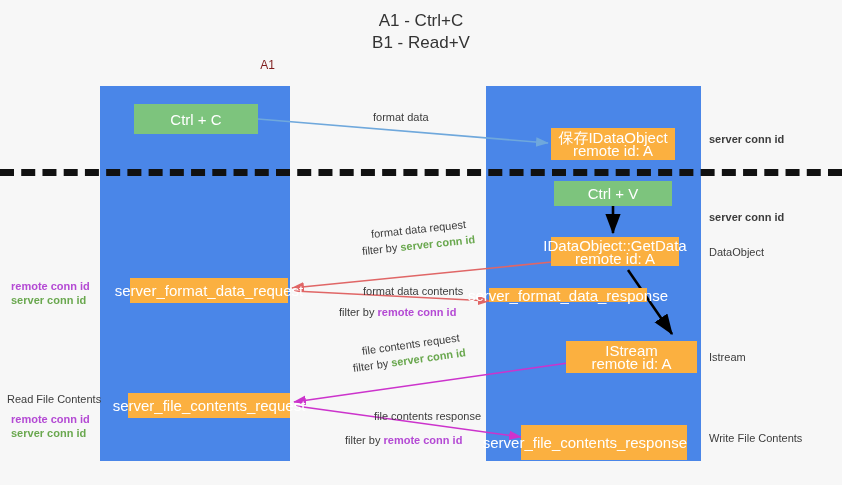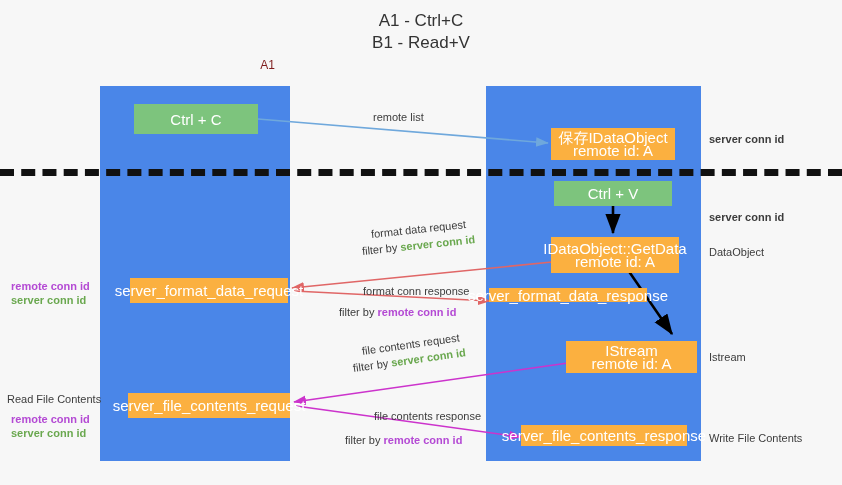--- a/index.html
+++ b/index.html
@@ -98,21 +98,21 @@
 
   <div class="box orange" style="left:551px;top:128px;width:124px;height:32px;">
     <span>保存IDataObject</span>
     <span>remote id: A</span>
   </div>
 
   <div class="box green" style="left:554px;top:181px;width:118px;height:25px;">
     <span>Ctrl + V</span>
   </div>
 
-  <div class="box orange" style="left:551px;top:237px;width:128px;height:36px;">
+  <div class="box orange" style="left:551px;top:237px;width:128px;height:29px;">
     <span>IDataObject::GetData</span>
     <span>remote id: A</span>
   </div>
 
   <div class="box orange" style="left:130px;top:278px;width:158px;height:25px;">
     <span>server_format_data_request</span>
   </div>
 
   <div class="box orange" style="left:489px;top:288px;width:158px;height:14px;">
     <span>server_format_data_response</span>
@@ -120,32 +120,32 @@
 
   <div class="box orange" style="left:566px;top:341px;width:131px;height:32px;">
     <span>IStream</span>
     <span>remote id: A</span>
   </div>
 
   <div class="box orange" style="left:128px;top:393px;width:162px;height:25px;">
     <span>server_file_contents_request</span>
   </div>
 
-  <div class="box orange" style="left:521px;top:425px;width:166px;height:21px;">
+  <div class="box orange" style="left:521px;top:425px;width:166px;height:35px;align-items:flex-end;">
     <span>server_file_contents_response</span>
   </div>
 
-  <div class="edgelbl" style="left:373px;top:111px;">remote list</div>
+  <div class="edgelbl" style="left:373px;top:111px;">format data</div>
 
   <div class="edgelbl" style="left:371px;top:228px;transform:rotate(-6deg);transform-origin:left center;">format data request</div>
   <div class="edgelbl" style="left:362px;top:245px;transform:rotate(-6deg);transform-origin:left center;">
     <span>filter by </span><span class="g">server conn id</span>
   </div>
 
-  <div class="edgelbl" style="left:363px;top:285px;">format conn response</div>
+  <div class="edgelbl" style="left:363px;top:285px;">format data contents</div>
   <div class="edgelbl" style="left:339px;top:306px;">
     <span>filter by </span><span class="p">remote conn id</span>
   </div>
 
   <div class="edgelbl" style="left:362px;top:345px;transform:rotate(-8deg);transform-origin:left center;">file contents request</div>
   <div class="edgelbl" style="left:353px;top:362px;transform:rotate(-8deg);transform-origin:left center;">
     <span>filter by </span><span class="g">server conn id</span>
   </div>
 
   <div class="edgelbl" style="left:374px;top:410px;">file contents response</div>

